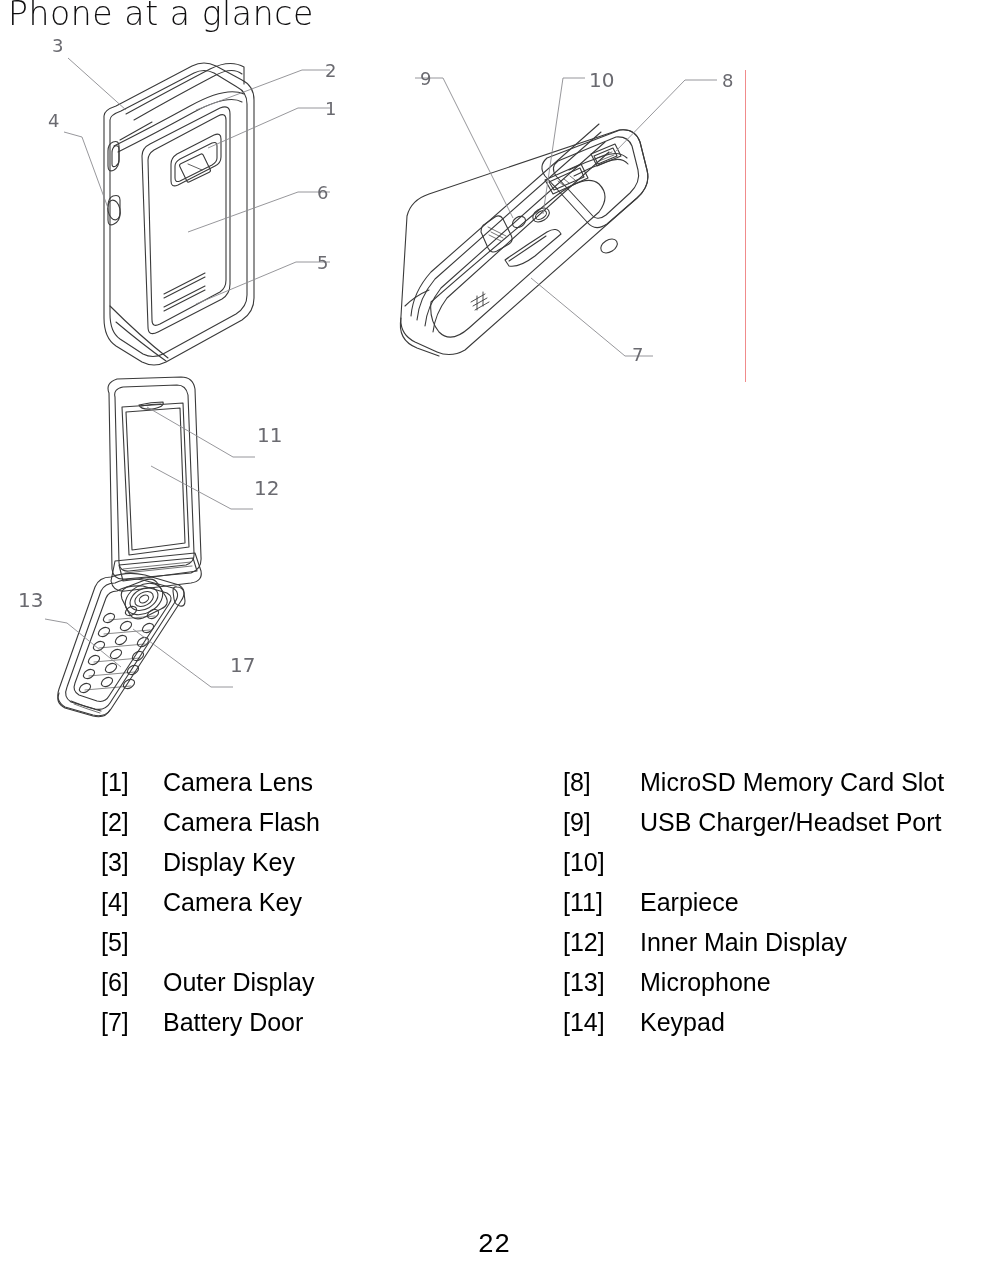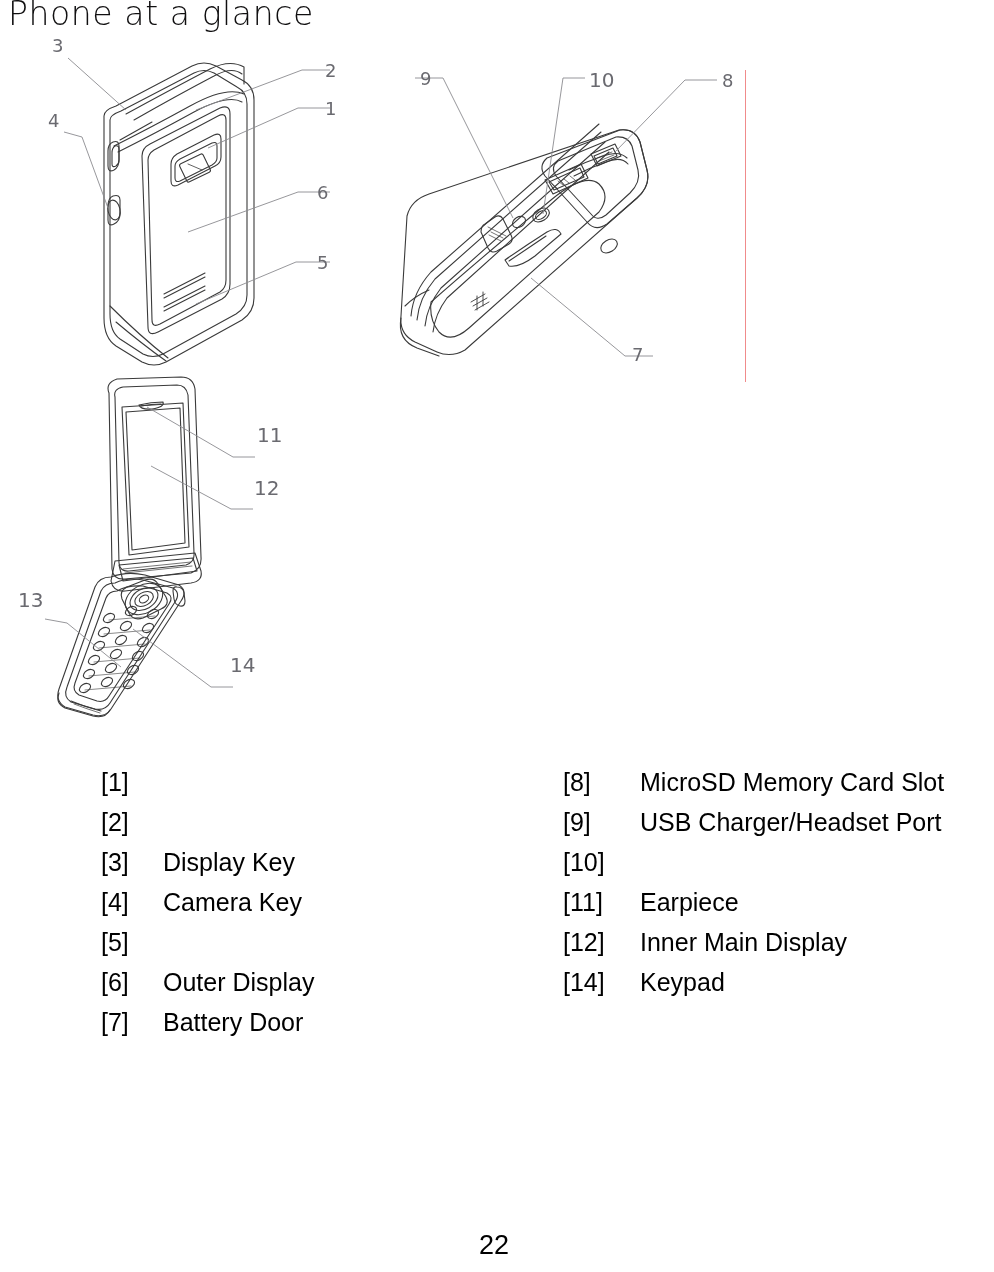--- a/index.html
+++ b/index.html
@@ -99,21 +99,21 @@
   }
   .legend-label { display: inline-block; }
 
   
   #page-number {
     position: absolute;
     left: 0;
     top: 1230px;
     width: 988px;
     text-align: center;
-    font-family: Liberation Sans, sans-serif;
+    font-family: Liberation Mono, monospace;
     font-size: 27px;
     color: #000;
   }
 </style>
 </head>
 <body>
 
 <div id="page">
 
   <div id="page-title">Phone at a glance</div>
@@ -314,31 +314,33 @@
     <span class="callout" style="left:317px;top:228px">5</span>
 
     <span class="callout" style="left:420px;top:44px">9</span>
     <span class="callout small" style="left:589px;top:44px">10</span>
     <span class="callout" style="left:722px;top:46px">8</span>
     <span class="callout" style="left:632px;top:320px">7</span>
 
     <span class="callout small" style="left:257px;top:399px">11</span>
     <span class="callout small" style="left:254px;top:452px">12</span>
     <span class="callout small" style="left:18px;top:564px">13</span>
-    <span class="callout small" style="left:230px;top:629px">14</span>
+    <span class="callout small" style="left:230px;top:629px">17</span>
   </div>
 
   <div id="legend">
 
     <div class="legend-col" id="legend-col-left">
       <div class="legend-row">
         <span class="legend-idx">[1]</span>
+        <span class="legend-label">Camera Lens</span>
       </div>
       <div class="legend-row">
         <span class="legend-idx">[2]</span>
+        <span class="legend-label">Camera Flash</span>
       </div>
       <div class="legend-row">
         <span class="legend-idx">[3]</span>
         <span class="legend-label">Display Key</span>
       </div>
       <div class="legend-row">
         <span class="legend-idx">[4]</span>
         <span class="legend-label">Camera Key</span>
       </div>
       <div class="legend-row">
@@ -368,20 +370,24 @@
       </div>
       <div class="legend-row">
         <span class="legend-idx">[11]</span>
         <span class="legend-label">Earpiece</span>
       </div>
       <div class="legend-row">
         <span class="legend-idx">[12]</span>
         <span class="legend-label">Inner Main Display</span>
       </div>
       <div class="legend-row">
+        <span class="legend-idx">[13]</span>
+        <span class="legend-label">Microphone</span>
+      </div>
+      <div class="legend-row">
         <span class="legend-idx">[14]</span>
         <span class="legend-label">Keypad</span>
       </div>
     </div>
   </div>
 
   <div id="page-number">22</div>
 
 </div>
 

